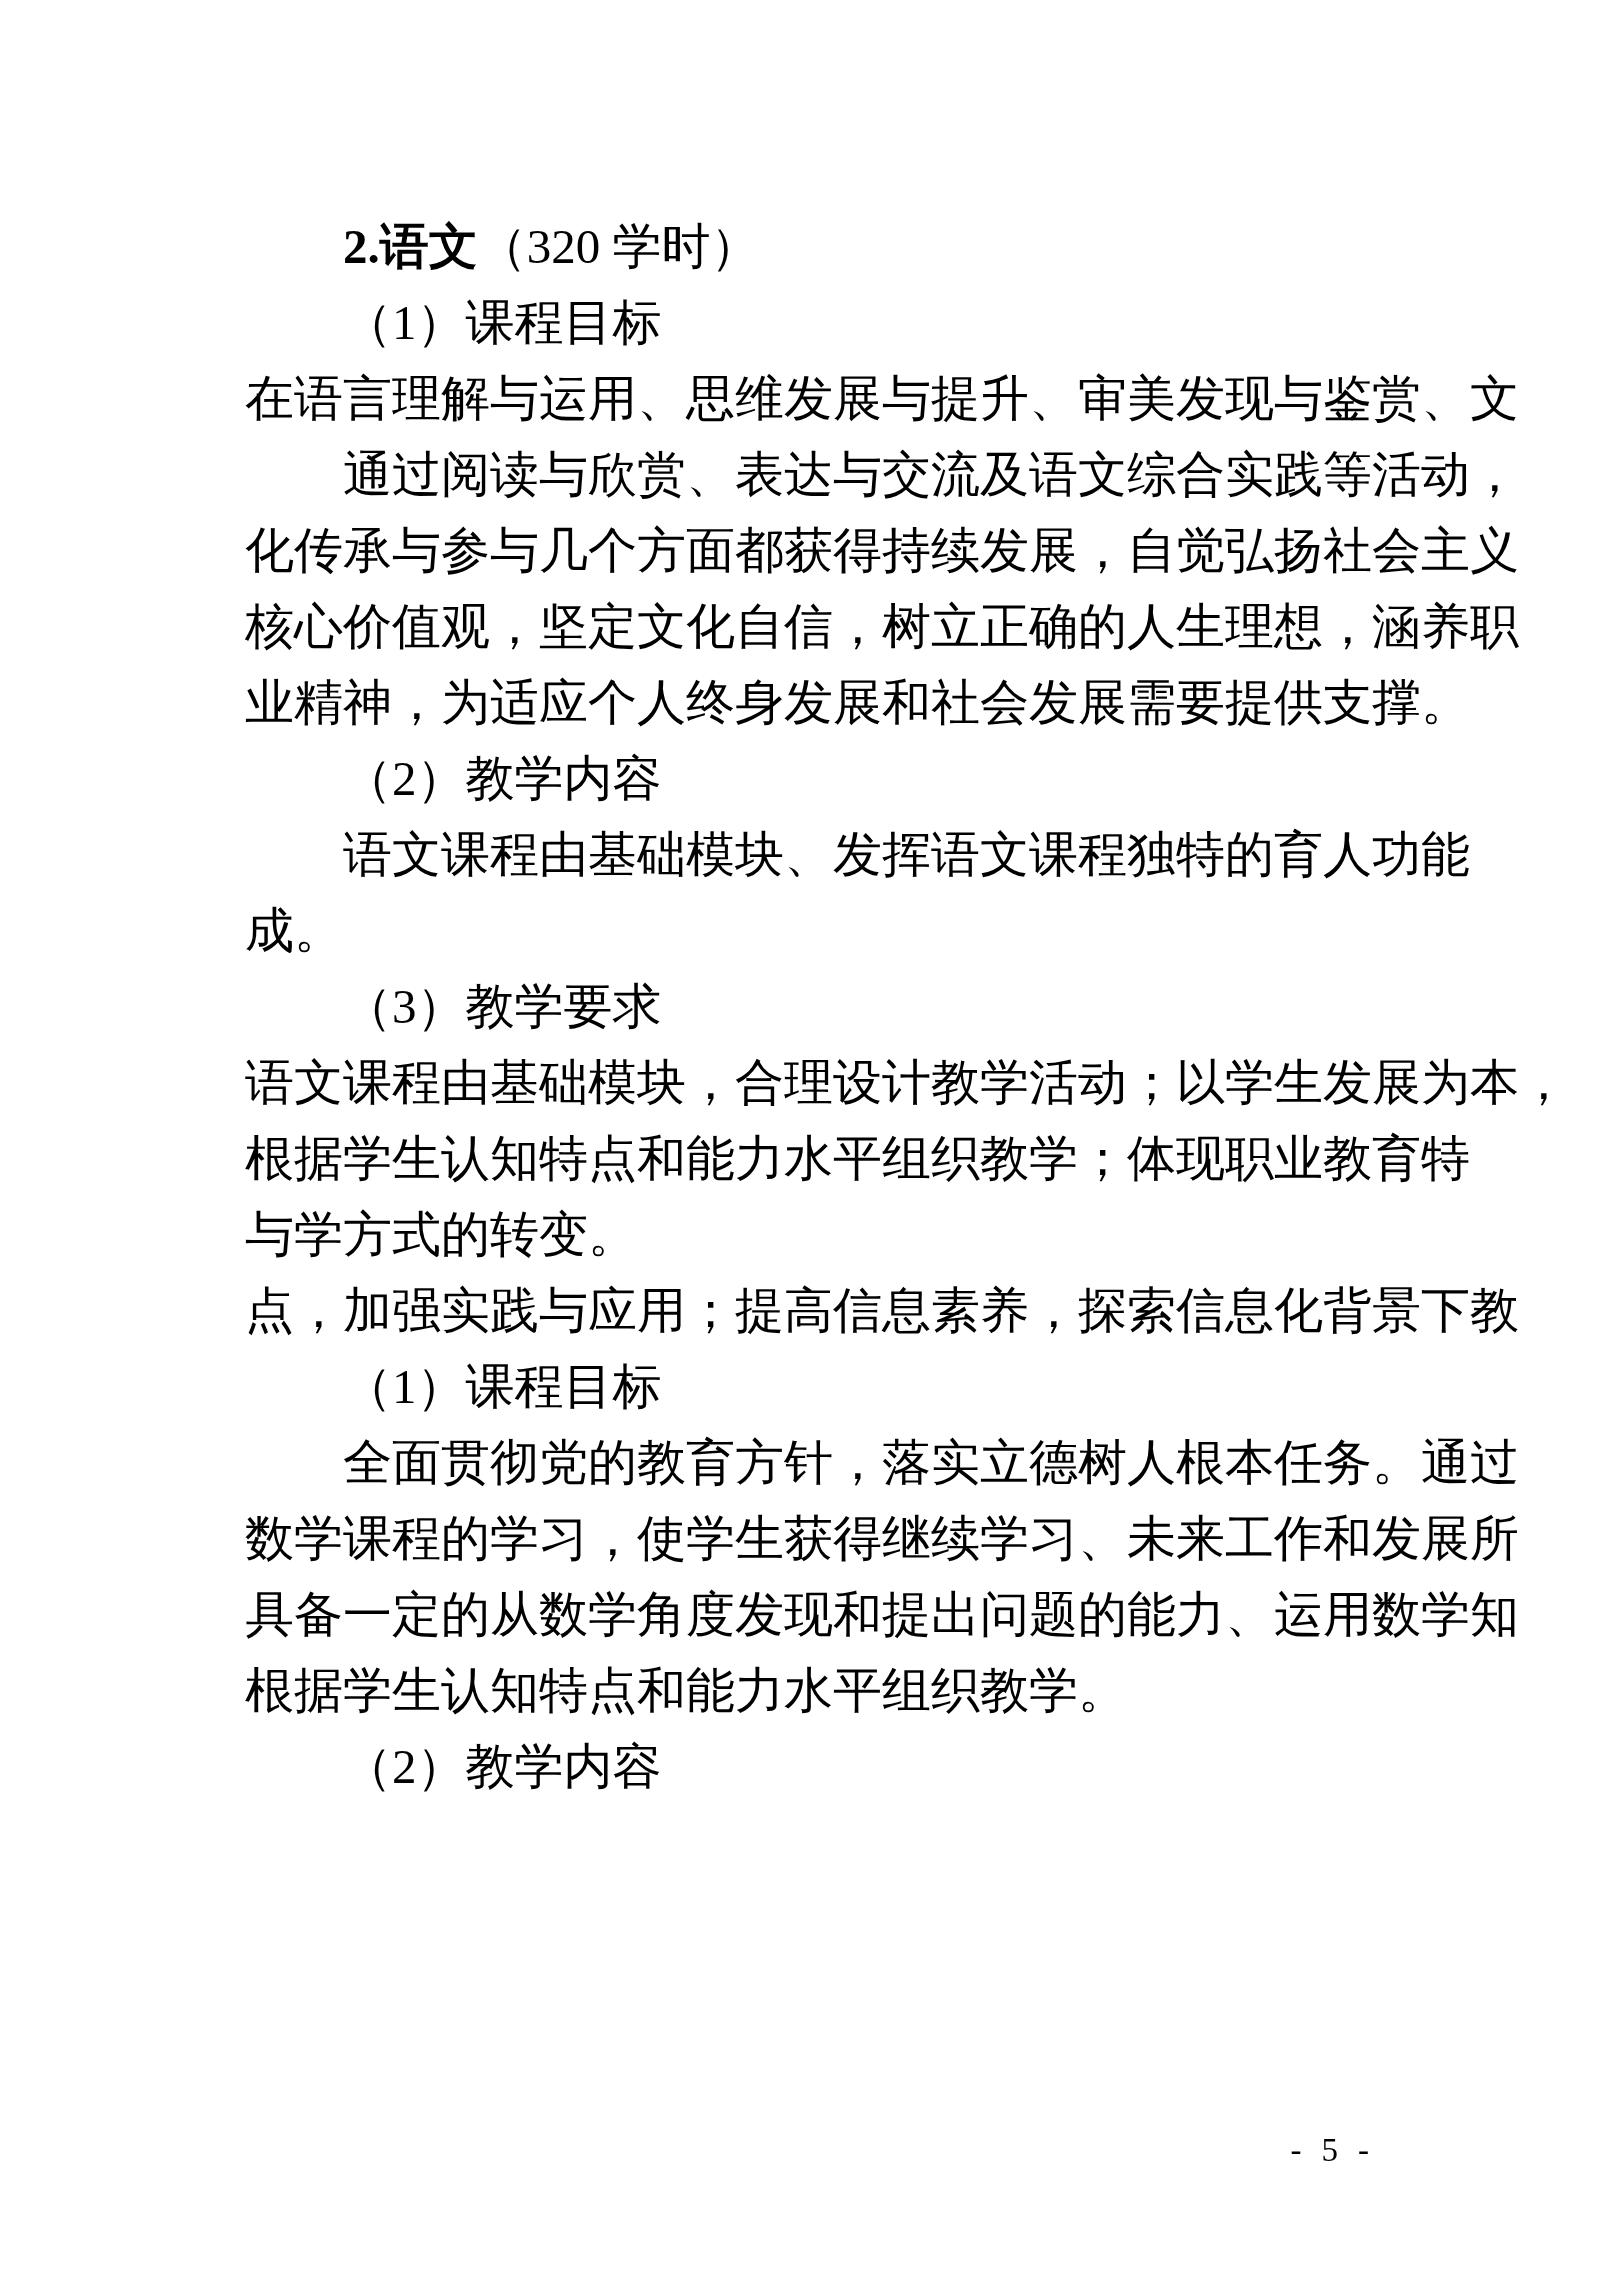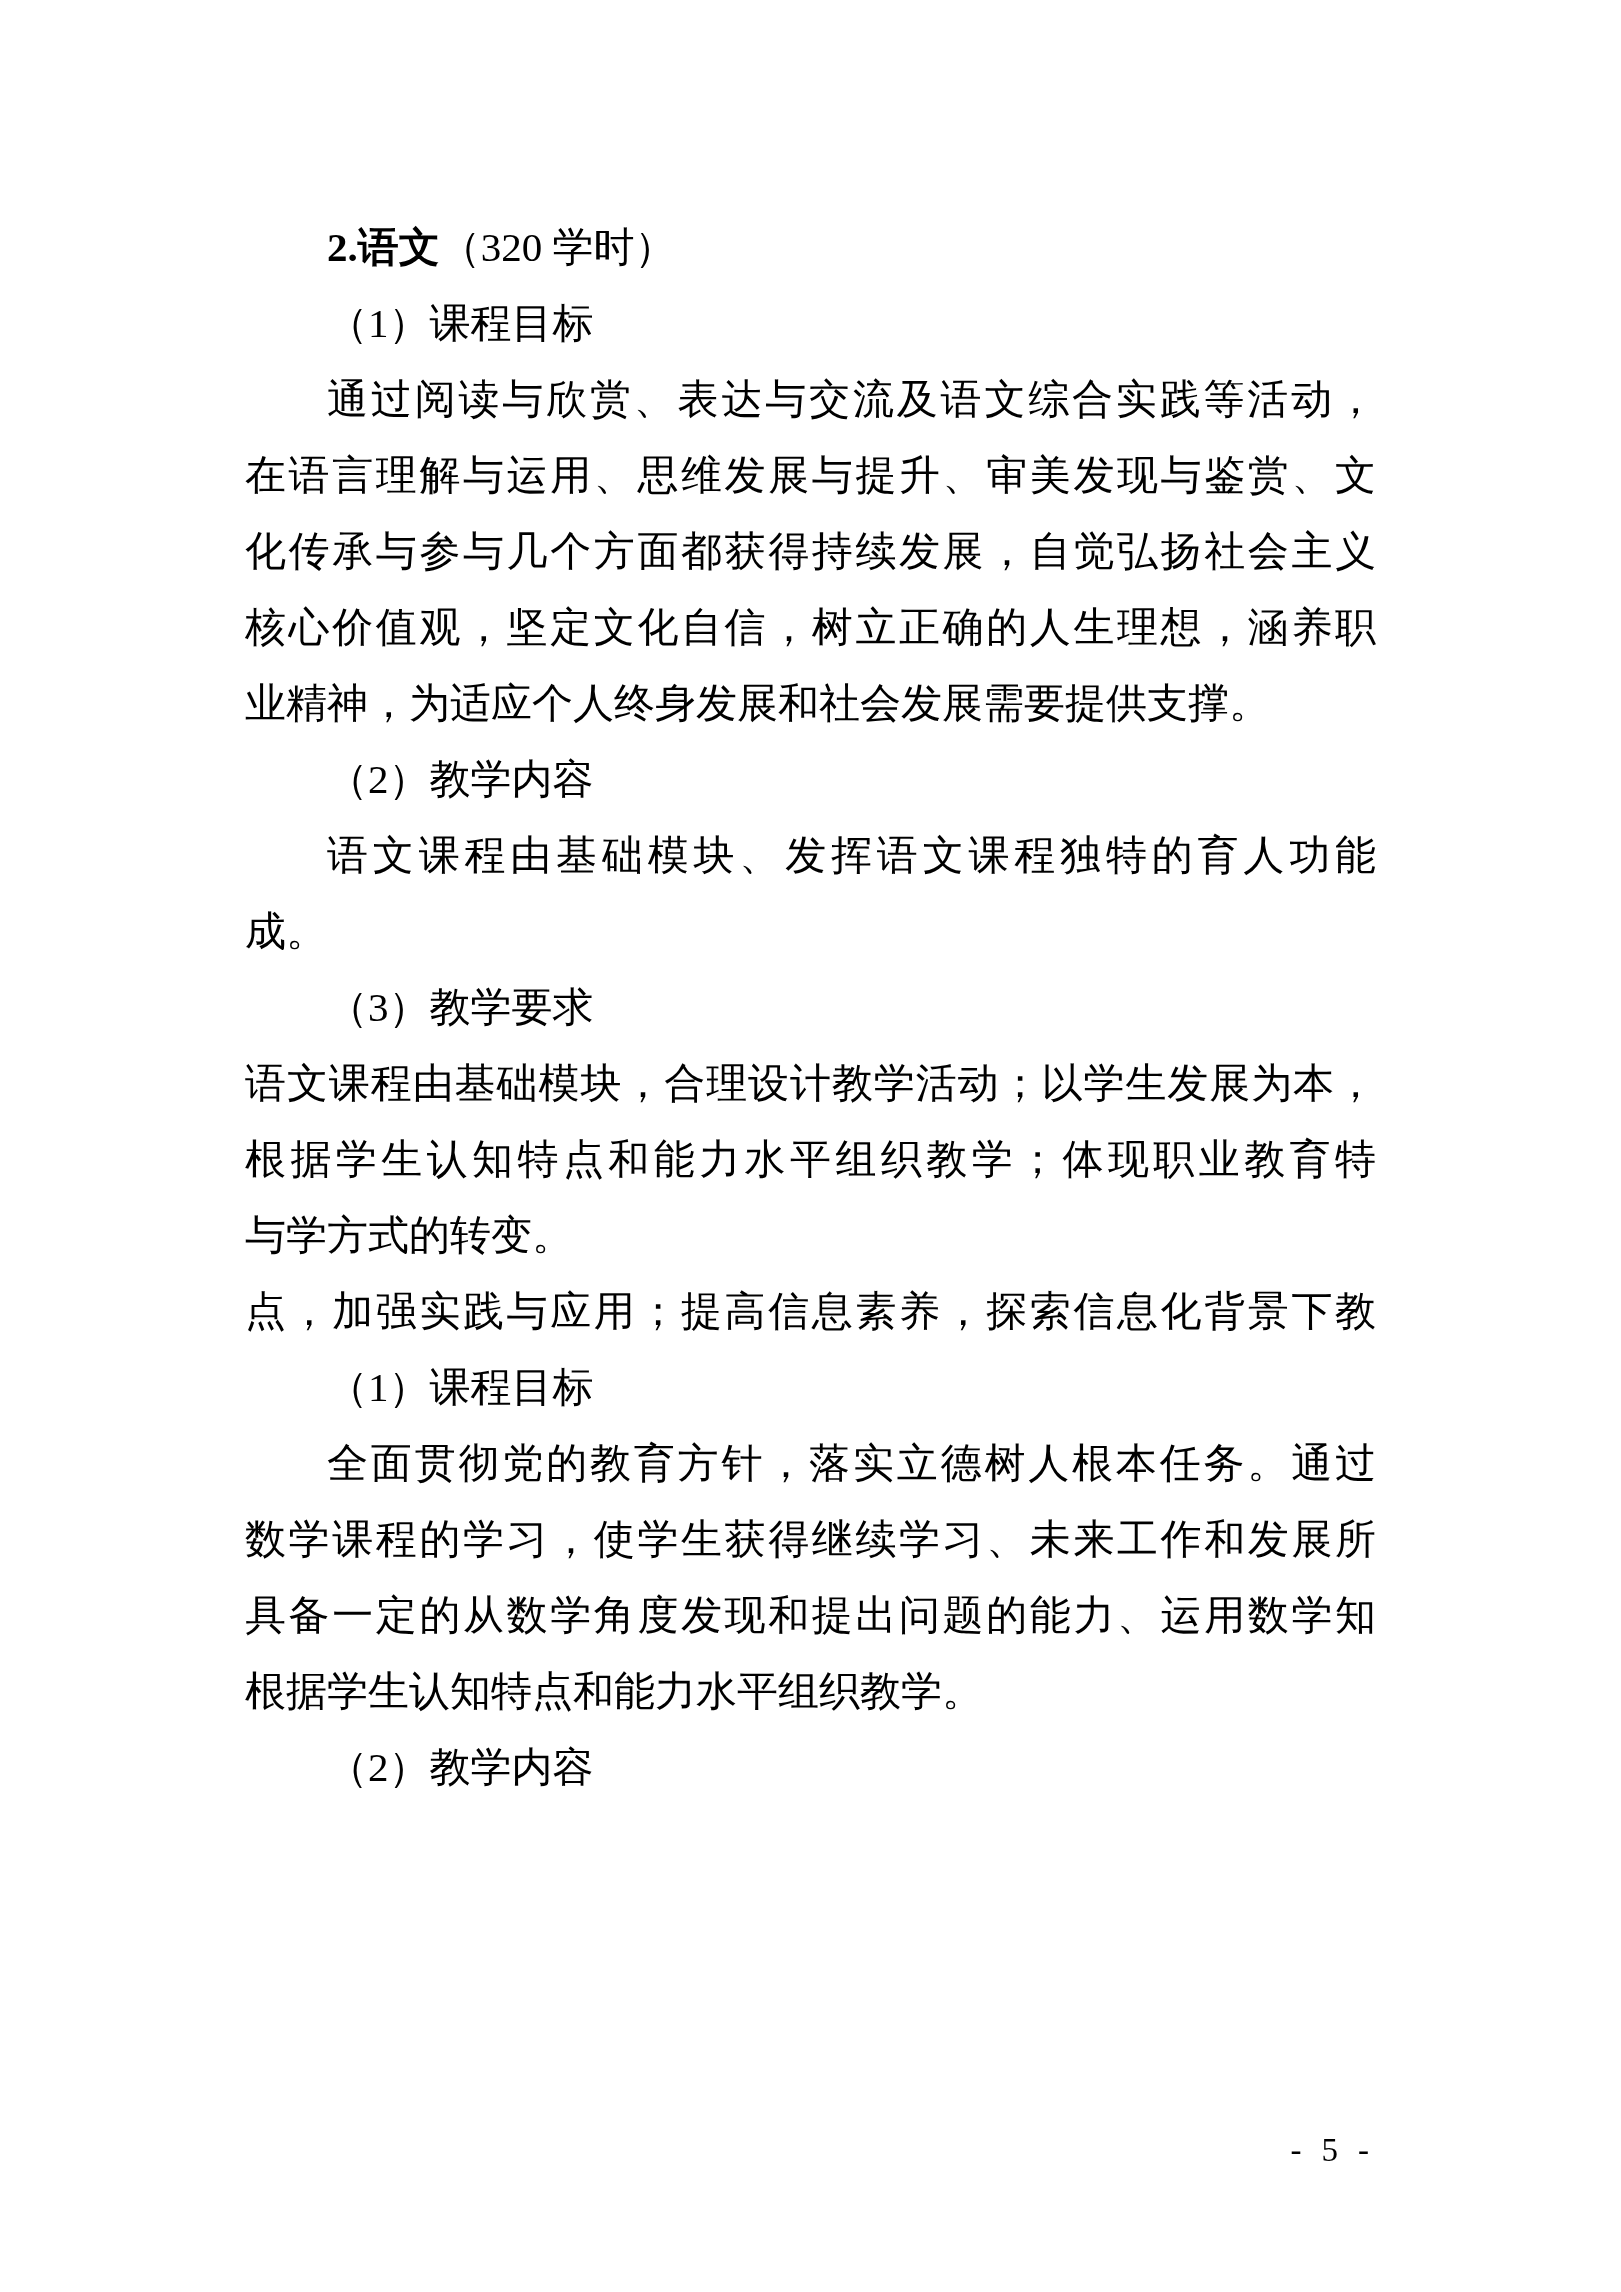--- a/index.html
+++ b/index.html
@@ -17,21 +17,21 @@
     font-family: "Liberation Serif", "DejaVu Serif", serif;
     overflow: hidden;
   }
   .doc-body {
     position: absolute;
     left: 245px;
     top: 209px;
     width: 1131px;
   }
   .line {
-    font-size: 41px;
+    font-size: 49px;
     line-height: 76px;
     height: 76px;
     white-space: nowrap;
     letter-spacing: 0;
   }
   
   .line.heading,
   .line.sub,
   .line.first {
     text-indent: 2em;
@@ -55,22 +55,22 @@
     white-space: nowrap;
   }
 </style>
 </head>
 <body>
 
 <div class="page">
   <div class="doc-body">
       <div class="line heading"><span class="hb">2.语文</span><span>（320 学时）</span></div>
       <div class="line sub">（1）课程目标</div>
+      <div class="line cont fill">在语言理解与运用、思维发展与提升、审美发现与鉴赏、文</div>
       <div class="line first fill">通过阅读与欣赏、表达与交流及语文综合实践等活动，</div>
-      <div class="line cont fill">在语言理解与运用、思维发展与提升、审美发现与鉴赏、文</div>
       <div class="line cont fill">化传承与参与几个方面都获得持续发展，自觉弘扬社会主义</div>
       <div class="line cont fill">核心价值观，坚定文化自信，树立正确的人生理想，涵养职</div>
       <div class="line cont">业精神，为适应个人终身发展和社会发展需要提供支撑。</div>
       <div class="line sub">（2）教学内容</div>
       <div class="line first fill">语文课程由基础模块、发挥语文课程独特的育人功能</div>
       <div class="line cont">成。</div>
       <div class="line sub">（3）教学要求</div>
       <div class="line cont fill">语文课程由基础模块，合理设计教学活动；以学生发展为本，</div>
       <div class="line cont fill">根据学生认知特点和能力水平组织教学；体现职业教育特</div>
       <div class="line cont">与学方式的转变。</div>

